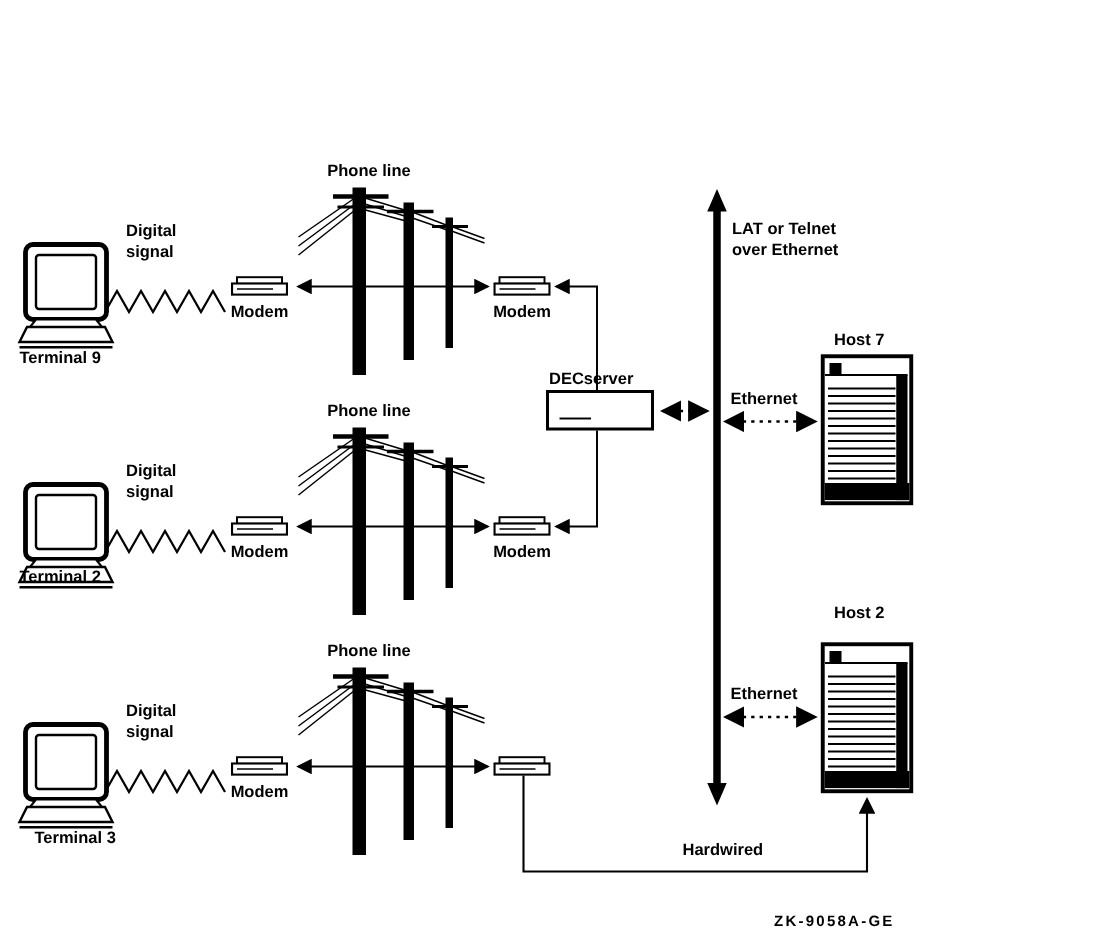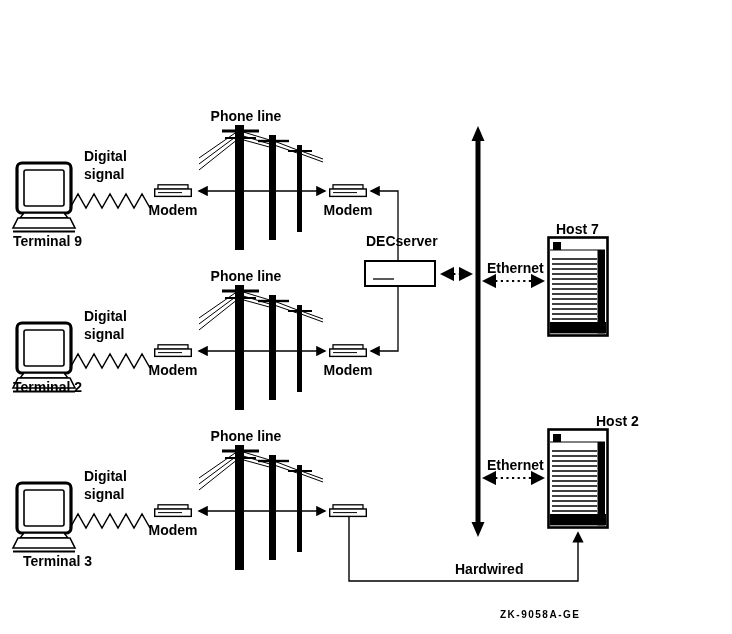--- a/index.html
+++ b/index.html
@@ -8,21 +8,21 @@
     position:relative;
     width:732px; height:634px;
     background:#ffffff;
     color:#000;
     font-family:"Liberation Sans", sans-serif;
     overflow:hidden;
   }
   svg.gfx { position:absolute; left:0; top:0; }
   .lbl {
     position:absolute;
-    font-size:14px;
+    font-size:11px;
     font-weight:bold;
     line-height:1.3;
     white-space:pre-line;
     color:#000;
   }
   .center { text-align:center; }
   .caption {
     font-size:10px;
     letter-spacing:1.5px;
   }
@@ -150,25 +150,27 @@
   <div class="lbl center" style="left:190px; top:267px; width:112px;">Phone line</div>
   <div class="lbl center" style="left:146px; top:361px; width:54px;">Modem</div>
   <div class="lbl center" style="left:321px; top:361px; width:54px;">Modem</div>
 
   <div class="lbl" style="left:23px; top:552px;">Terminal 3</div>
   <div class="lbl" style="left:84px; top:467px;">Digital
 signal</div>
   <div class="lbl center" style="left:190px; top:427px; width:112px;">Phone line</div>
   <div class="lbl center" style="left:146px; top:521px; width:54px;">Modem</div>
 
-  <div class="lbl" style="left:366px; top:232px;">DECserver</div>
+  <div class="lbl" style="left:366px; top:246px;">DECserver</div>
+  <div class="lbl" style="left:488px; top:146px; width:110px;">LAT or Telnet
+over Ethernet</div>
 
   <div class="lbl" style="left:487px; top:259px;">Ethernet</div>
   <div class="lbl" style="left:556px; top:220px;">Host 7</div>
 
   <div class="lbl" style="left:487px; top:456px;">Ethernet</div>
-  <div class="lbl" style="left:556px; top:412px;margin-left:40px;">Host 2</div>
+  <div class="lbl" style="left:556px; top:402px;">Host 2</div>
 
   <div class="lbl" style="left:434px; top:560px;padding-left:21px;">Hardwired</div>
 
-  <div class="lbl caption" style="left:500px; top:608px;">ZK-9058A-GE</div>
+  <div class="lbl caption" style="left:516px; top:608px;">ZK-9058A-GE</div>
 
 </div>
 
 </body></html>

